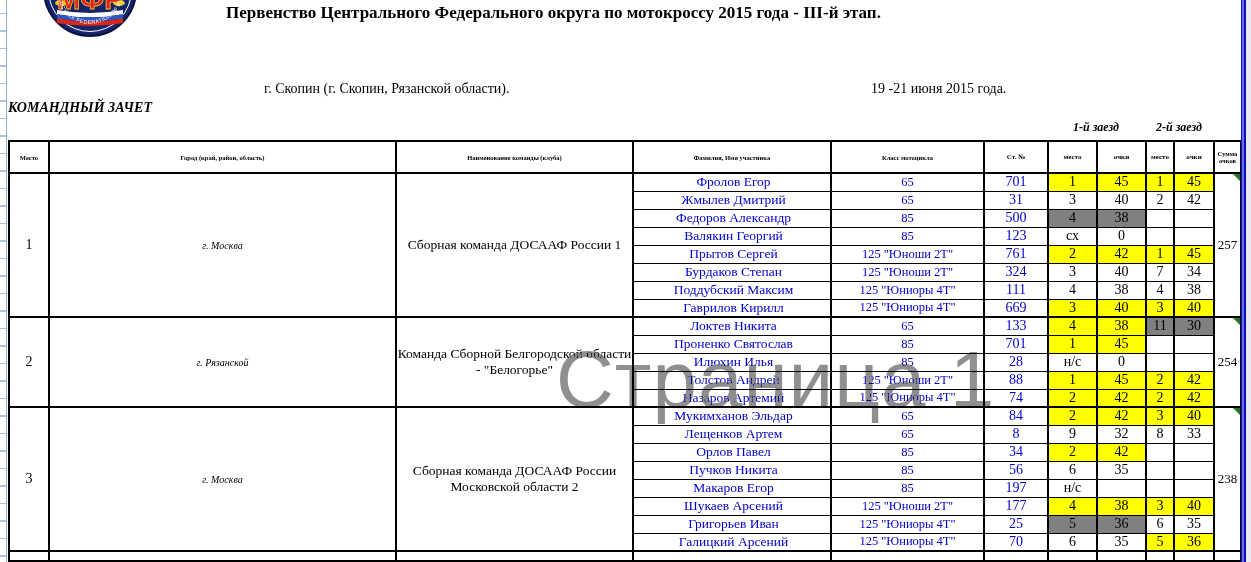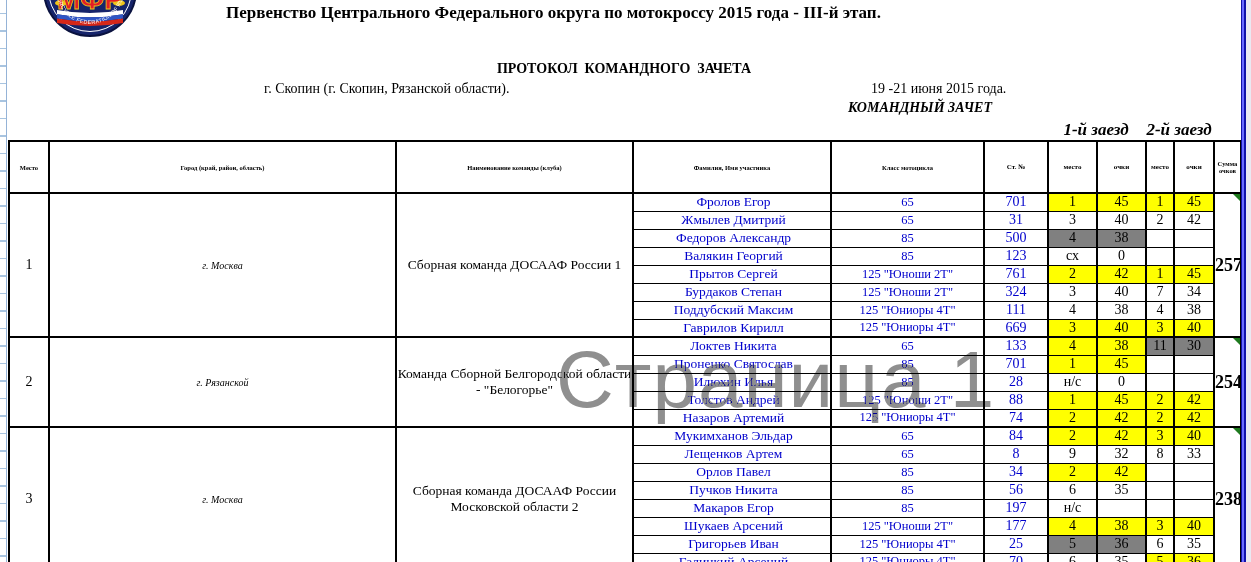--- a/index.html
+++ b/index.html
@@ -15,45 +15,45 @@
   
   .logo{position:absolute;left:43px;top:-57px;width:94px;height:94px;}
 
   
   .doc-title{position:absolute;left:8px;top:3px;width:1091px;text-align:center;
     font-weight:bold;font-size:17px;}
   .protocol{position:absolute;left:8px;top:61px;width:1232px;text-align:center;
     font-weight:bold;font-size:14px;white-space:pre;}
   .venue{position:absolute;left:225px;top:81px;font-size:14px;margin-left:39px;}
   .dates{position:absolute;left:863px;top:81px;font-size:14px;margin-left:8px;}
-  .section-title{position:absolute;left:8px;top:100px;width:984px;text-align:right;
+  .section-title{position:absolute;left:8px;top:100px;width:984px;text-align:left;
     font-weight:bold;font-style:italic;font-size:14px;}
-  .race-label{position:absolute;top:120px;font-style:italic;font-weight:bold;font-size:17px;text-align:center;}
+  .race-label{position:absolute;top:120px;font-style:italic;font-weight:bold;font-size:12px;text-align:center;}
   .race-label.r1{left:1047px;width:98px;}
   .race-label.r2{left:1145px;width:68px;}
 
   
   table.results{position:absolute;left:8px;top:140px;width:1232px;border-collapse:collapse;
     table-layout:fixed;}
   table.results{border:2px solid #000;}
   table.results th{border:2px solid #000;padding:0;text-align:center;font-weight:bold;}
   table.results td{border:solid #000;border-width:1px 2px;padding:0;text-align:center;vertical-align:middle;}
-  thead tr{height:52px;}
+  thead tr{height:32px;}
   tbody tr{height:18px;}
   tr.block-first td{border-top-width:2px;}
   th.h-small{font-size:6.5px;}
   th.h-mid{font-size:7px;}
   .c-name{text-align:right;padding-left:3px !important;color:#0000cc;font-size:13.5px;}
   .c-class{color:#0000cc;font-size:12.5px;}
   .c-no{color:#0000cc;font-size:14px;}
   .c-r{font-size:14px;}
   .c-place{font-size:14px;}
   .c-city{font-size:10px;font-style:italic;}
   .c-team{font-size:13.5px;line-height:1.15;}
-  .c-total{font-size:18px;position:relative;font-weight:bold;}
+  .c-total{font-size:13px;position:relative;}
   .fill-y{background:#ffff00;}
   .fill-g{background:#808080;}
   .tri{position:absolute;top:0;right:0;width:0;height:0;
     border-left:7px solid transparent;border-top:7px solid #1e7a1e;}
   tr.next-partial{height:10px;}
 
   
   .watermark{position:absolute;left:556px;top:340px;z-index:5;pointer-events:none;
     font-family:"Liberation Sans",sans-serif;font-size:80px;line-height:80px;
     color:#8f8f8f;mix-blend-mode:darken;letter-spacing:1px;}
@@ -79,21 +79,20 @@
     <path d="M14,67 Q47,73 80,67 L80,71.3 Q47,77.3 14,71.3 Z" fill="#ffffff"></path>
     <path d="M14,71.3 Q47,77.3 80,71.3 L80,75.6 Q47,81.6 14,75.6 Z" fill="#2f55c4"></path>
     <path d="M14,75.6 Q47,81.6 80,75.6 L80,79.9 Q47,85.9 14,79.9 Z" fill="#d62718"></path>
     <path id="ringArc" d="M 13 47 A 34 34 0 0 0 81 47" fill="none"></path>
     <text font-family="Liberation Sans, sans-serif" font-size="5.5" fill="#ffffff" letter-spacing="0.3">
       <textPath href="#ringArc" startOffset="50%" text-anchor="middle">MOTORCYCLE FEDERATION OF RUSSIA</textPath>
     </text>
   </svg>
 
   <div class="doc-title">Первенство Центрального Федерального округа по мотокроссу 2015 года - III-й этап.</div>
-  <div class="protocol">ПРОТОКОЛ  КОМАНДНОГО  ЗАЧЕТА</div>
   <div class="venue">г. Скопин (г. Скопин, Рязанской области).</div>
   <div class="dates">19 -21 июня 2015 года.</div>
   <div class="section-title">КОМАНДНЫЙ ЗАЧЕТ</div>
 
   <div class="race-label r1">1-й заезд</div>
   <div class="race-label r2">2-й заезд</div>
 
   <table class="results">
     <colgroup>
       <col style="width:40px">

